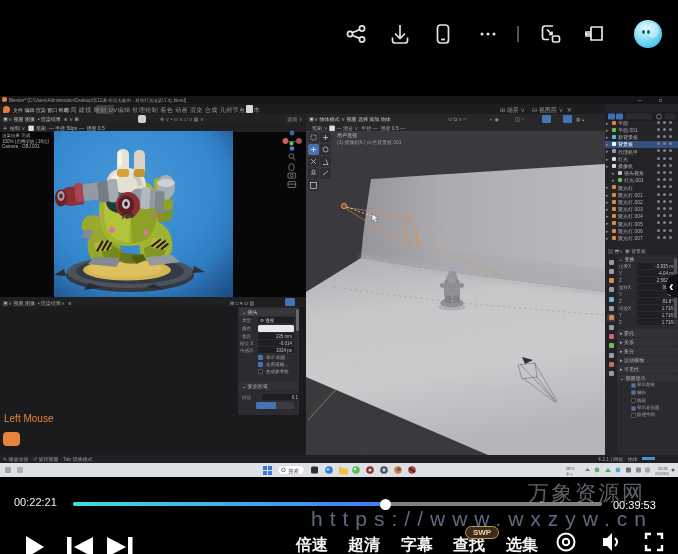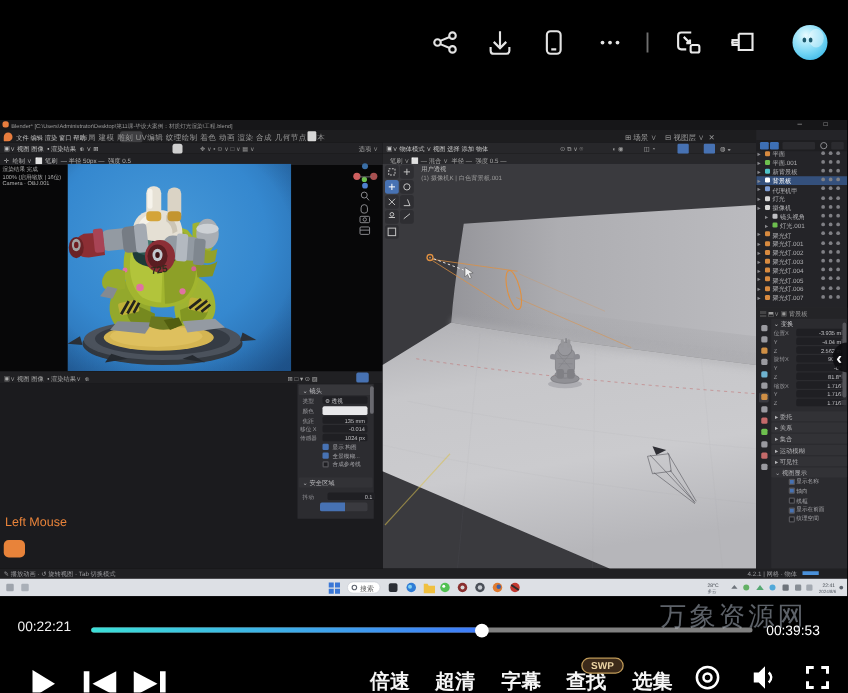--- a/index.html
+++ b/index.html
@@ -694,20 +694,21 @@
       <circle cx="673" cy="7" r="1.5" fill="#5a606a"></circle>
     </svg>
   </div>
 
   <div class="abs" style="left:528px;top:479px;font-size:21px;letter-spacing:2.5px;color:rgba(150,158,170,0.62);">万象资源网</div>
   <div class="abs" style="left:14px;top:496px;font-size:11px;color:#f0f0f0;">00:22:21</div>
   <div class="abs" style="left:613px;top:499px;font-size:11px;color:#ffffff;">00:39:53</div>
   <div class="abs" style="left:73px;top:502px;width:529px;height:4px;border-radius:2px;background:rgba(255,255,255,0.5);"></div>
   <div class="abs" style="left:73px;top:502px;width:312px;height:4px;border-radius:2px;background:linear-gradient(90deg,#3ce0d8,#3f7bfa);"></div>
   <div class="abs" style="left:379.5px;top:498.5px;width:11px;height:11px;border-radius:50%;background:#ffffff;"></div>
+  <div class="abs" style="left:311px;top:507px;font-size:21px;letter-spacing:7px;color:rgba(150,170,200,0.62);">https://www.wxzyw.cn</div>
 
   <svg class="abs" style="left:20px;top:536px;" width="120" height="27" viewBox="0 0 120 27">
     <path d="M6,0 L24,11 L6,22 Z" fill="#ffffff"></path>
     <rect x="47" y="1" width="4.5" height="20" fill="#ffffff"></rect>
     <path d="M73,1 L54,11 L73,21 Z" fill="#ffffff"></path>
     <path d="M87,1 L106,11 L87,21 Z" fill="#ffffff"></path>
     <rect x="108" y="1" width="4.5" height="20" fill="#ffffff"></rect>
   </svg>
 
   <div class="abs" style="left:296px;top:535px;font-size:16px;font-weight:bold;color:#f5f5f5;">倍速</div>

